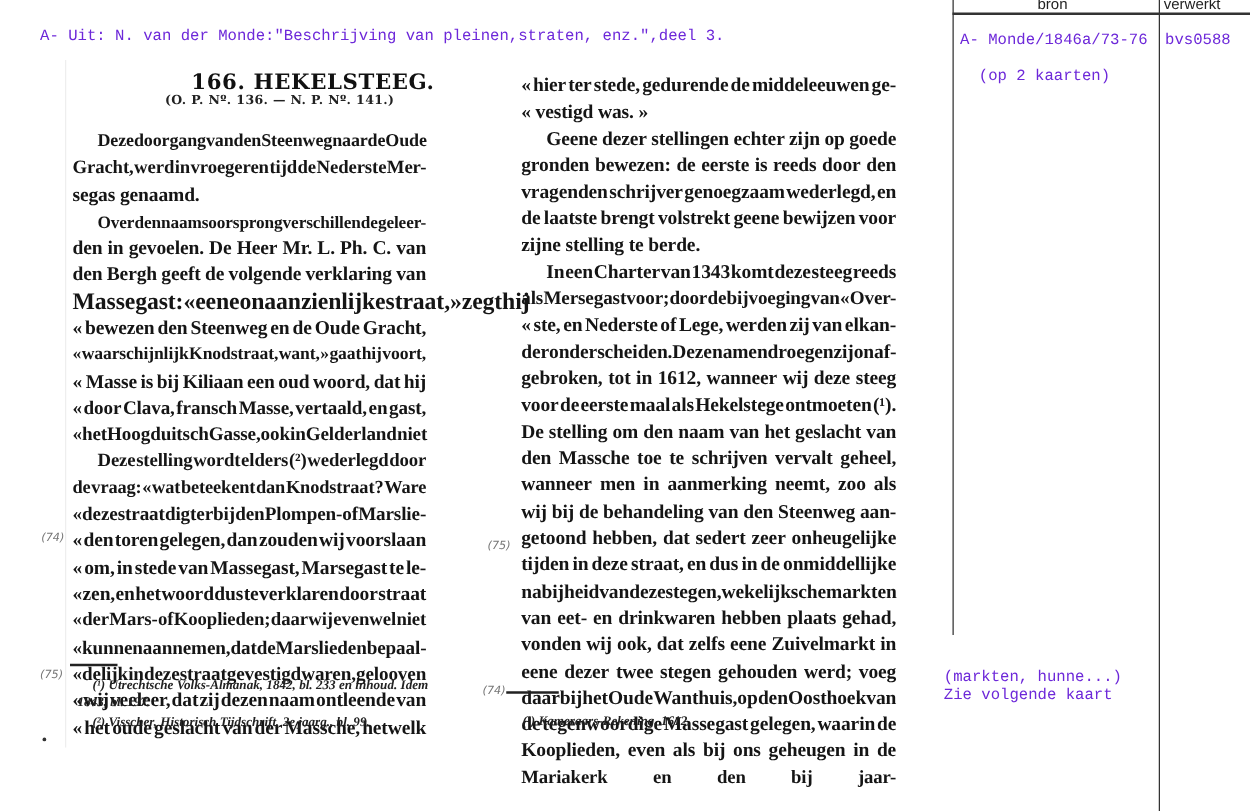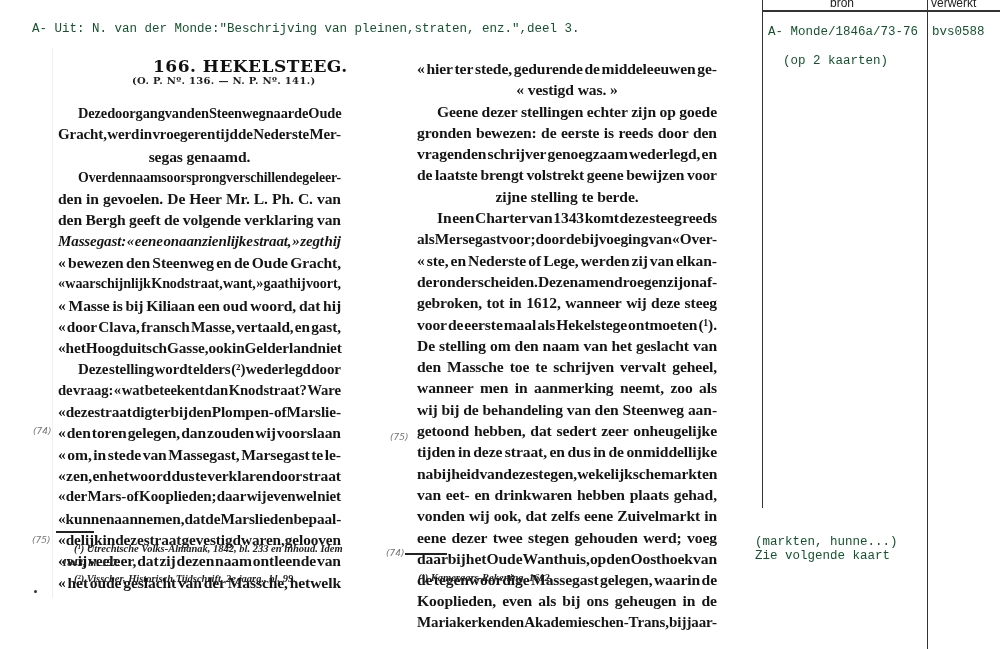--- a/index.html
+++ b/index.html
@@ -1,27 +1,27 @@
 <!DOCTYPE html>
 <html><head>
 <meta charset="utf-8">
 <style>
   html, body { margin: 0; padding: 0; background: #ffffff; }
   body { width: 1000px; height: 649px; position: relative; overflow: hidden; color: #111; }
-  .mono { font-family: "Liberation Mono", "DejaVu Sans Mono", monospace; color: #14532d; font-size: 12.5px; }
+  .mono { font-family: "Liberation Mono", "DejaVu Sans Mono", monospace; color: #6d28d9; font-size: 12.5px; }
   .header-line { position: absolute; left: 32px; top: 22px; white-space: pre; }
   
   .tbl-hdr { position: absolute; top: 0; font-family: "Liberation Sans", sans-serif; font-size: 12px; color: #222; line-height: 10px; top: -2px; }
   .vline { position: absolute; background: #333; width: 1px; }
   .hline { position: absolute; background: #333; height: 2px; }
   .tbl-cell { position: absolute; white-space: pre; line-height: 14px; }
   
   .col { position: absolute; font-family: "Liberation Serif", "DejaVu Serif", serif; font-size: 15.6px; line-height: 21.3px; color: #151515; font-weight: bold; letter-spacing: -0.1px; }
   .col .ln { white-space: nowrap; height: 21.3px; display: flex; justify-content: space-between; }
-  .col .ln.last { justify-content: center; }
+  .col .ln.last { justify-content: flex-start; }
   .col .ln.indent { padding-left: 20px; }
   .col .ln span.w { display: inline-block; }
   .title { position: absolute; font-family: "DejaVu Serif", serif; font-weight: bold; font-size: 17px; letter-spacing: 0.5px; color: #111; }
   .subtitle { position: absolute; font-family: "DejaVu Serif", serif; font-weight: bold; font-size: 10px; color: #222; letter-spacing: 0.3px; }
   .fn { position: absolute; font-family: "Liberation Serif", serif; font-weight: bold; font-size: 10.5px; color: #222; white-space: nowrap; line-height: 15px; font-style: italic; }
   .rule { position: absolute; height: 2px; background: #222; }
   .margin-note { position: absolute; font-family: "DejaVu Sans", sans-serif; font-size: 9px; color: #777; font-style: italic; }
   .scan-edge { position: absolute; width: 1px; background: #eee; }
   .dot { position: absolute; width: 3px; height: 3px; background: #333; border-radius: 50%; }
 </style>
@@ -94,21 +94,21 @@
     </div>
     <div class="ln">
       <span class="w">den</span>
       <span class="w">Bergh</span>
       <span class="w">geeft</span>
       <span class="w">de</span>
       <span class="w">volgende</span>
       <span class="w">verklaring</span>
       <span class="w">van</span>
     </div>
-    <div class="ln" style="font-size: 15px; font-style: italic;">
+    <div class="ln" style="font-size: 19px;">
       <span class="w">Massegast:</span>
       <span class="w">«</span>
       <span class="w">eene</span>
       <span class="w">onaanzienlijke</span>
       <span class="w">straat,</span>
       <span class="w">»</span>
       <span class="w">zegt</span>
       <span class="w">hij</span>
     </div>
     <div class="ln">
@@ -513,21 +513,20 @@
       <span class="w">bij</span>
       <span class="w">ons</span>
       <span class="w">geheugen</span>
       <span class="w">in</span>
       <span class="w">de</span>
     </div>
     <div class="ln" style="font-size: 15px;">
       <span class="w">Mariakerk</span>
       <span class="w">en</span>
       <span class="w">den</span>
-      <span class="w">Akademieschen-Trans,</span>
       <span class="w">bij</span>
       <span class="w">jaar-</span>
     </div>
   </div>
 
 <div class="rule" style="left:56px; top:531px; width:38px; height:1.5px;"></div>
 
 <div class="fn" style="left:74px; top:541px;">(¹) Utrechtsche Volks-Almanak, 1842, bl. 233 en inhoud. Idem</div>
 <div class="fn" style="left:62px; top:555px;">1843, bl. 197.</div>
 <div class="fn" style="left:74px; top:571px;">(²) Visscher, Historisch Tijdschrift, 2e jaarg., bl. 99.</div>

